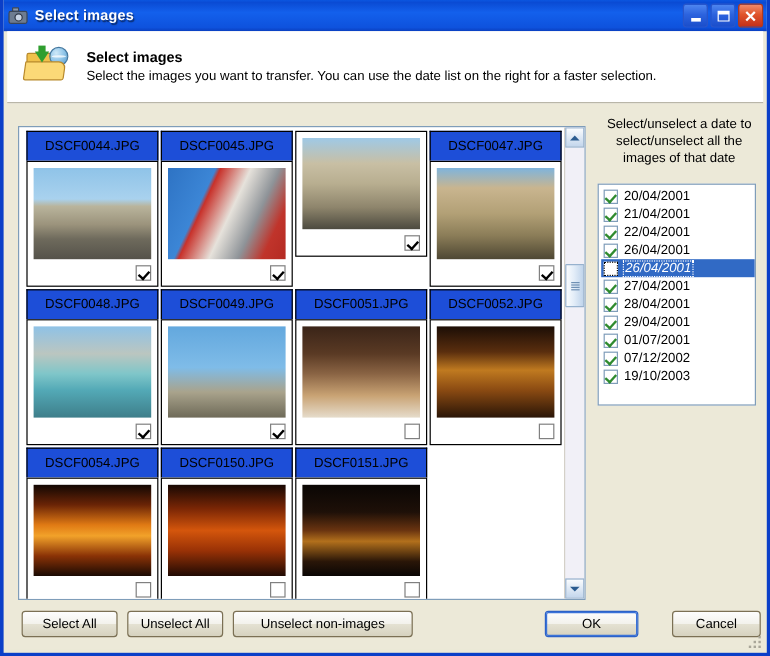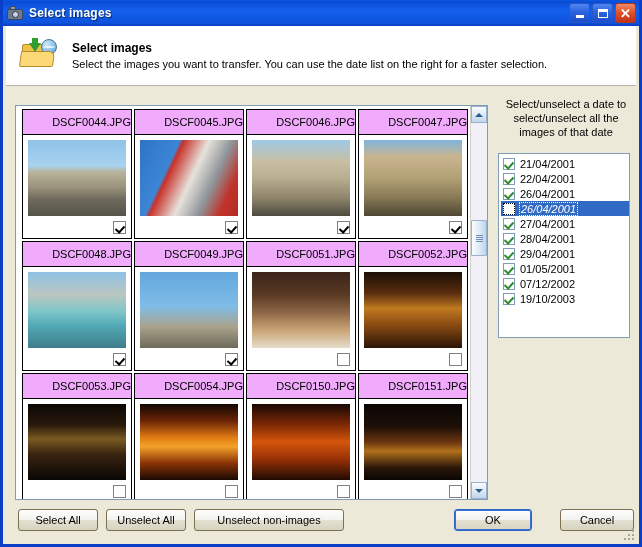--- a/index.html
+++ b/index.html
@@ -87,22 +87,22 @@
   .thumb-inner{
     position:absolute;left:0;top:0;width:453px;height:100%;
     padding:3px 0 0 6px;box-sizing:border-box;
   }
   .thumb-row{display:flex;}
   .cell{
     width:110px;margin:0 2px 2px 0;
     box-sizing:border-box;
   }
   .cell-name{
-    height:25px;line-height:25px;text-align:right;font-size:11px;color:#000;
-    border:1px solid #000;border-bottom:none;background:#f0abfc;
+    height:25px;line-height:25px;text-align:center;font-size:11px;color:#000;
+    border:1px solid #000;border-bottom:none;background:#1d4ed8;
     box-sizing:border-box;
     overflow:hidden;white-space:nowrap;
   }
   .cell-box{
     height:105px;border:1px solid #000;background:#fff;
     box-sizing:border-box;position:relative;padding:5px 5px 0 5px;
   }
   .photo{
     width:98px;height:76px;display:block;
   }
@@ -244,21 +244,20 @@
               </div>
             </div>
             <div class="cell">
               <div class="cell-name">DSCF0045.JPG</div>
               <div class="cell-box">
                 <div class="photo" style="background: linear-gradient(115deg, rgb(46, 115, 196) 0%, rgb(60, 134, 214) 30%, rgb(200, 49, 42) 33%, rgb(230, 226, 219) 52%, rgb(142, 147, 152) 70%, rgb(192, 52, 43) 85%, rgb(180, 42, 34) 100%);"></div>
                 <div class="chk checked"></div>
               </div>
             </div>
             <div class="cell">
-              <div class="cell-name">DSCF0046.JPG</div>
               <div class="cell-box">
                 <div class="photo" style="background: linear-gradient(rgb(159, 201, 230) 0%, rgb(200, 191, 164) 28%, rgb(184, 174, 144) 50%, rgb(142, 133, 108) 76%, rgb(76, 74, 63) 100%);"></div>
                 <div class="chk checked"></div>
               </div>
             </div>
             <div class="cell">
               <div class="cell-name">DSCF0047.JPG</div>
               <div class="cell-box">
                 <div class="photo" style="background: linear-gradient(rgb(127, 180, 220) 0%, rgb(201, 181, 143) 22%, rgb(178, 160, 118) 50%, rgb(139, 125, 88) 74%, rgb(78, 71, 51) 100%);"></div>
                 <div class="chk checked"></div>
@@ -289,27 +288,20 @@
             </div>
             <div class="cell">
               <div class="cell-name">DSCF0052.JPG</div>
               <div class="cell-box">
                 <div class="photo" style="background: linear-gradient(rgb(28, 14, 6) 0%, rgb(90, 46, 14) 28%, rgb(192, 122, 32) 48%, rgb(138, 74, 18) 70%, rgb(42, 21, 7) 100%);"></div>
                 <div class="chk"></div>
               </div>
             </div>
           </div>
           <div class="thumb-row">
-            <div class="cell">
-              <div class="cell-name">DSCF0053.JPG</div>
-              <div class="cell-box">
-                <div class="photo" style="background: linear-gradient(rgb(11, 7, 4) 0%, rgb(42, 26, 12) 28%, rgb(122, 90, 34) 46%, rgb(58, 36, 16) 66%, rgb(9, 6, 4) 100%);"></div>
-                <div class="chk"></div>
-              </div>
-            </div>
             <div class="cell">
               <div class="cell-name">DSCF0054.JPG</div>
               <div class="cell-box">
                 <div class="photo" style="background: linear-gradient(rgb(18, 7, 3) 0%, rgb(106, 36, 6) 22%, rgb(224, 122, 20) 44%, rgb(242, 162, 42) 56%, rgb(138, 50, 6) 78%, rgb(26, 10, 3) 100%);"></div>
                 <div class="chk"></div>
               </div>
             </div>
             <div class="cell">
               <div class="cell-name">DSCF0150.JPG</div>
               <div class="cell-box">
@@ -343,20 +335,24 @@
             <i class="arrow-down"></i>
           </div>
       </div>
     </div>
 
     <div class="right-col">
       <div class="right-hint">Select/unselect a date to select/unselect all the images of that date</div>
       <div class="date-list" id="date-list">
           <div class="date-row">
             <span class="dchk checked"></span>
+            <span class="date-label-wrap"><span class="date-label">20/04/2001</span></span>
+          </div>
+          <div class="date-row">
+            <span class="dchk checked"></span>
             <span class="date-label-wrap"><span class="date-label">21/04/2001</span></span>
           </div>
           <div class="date-row">
             <span class="dchk checked"></span>
             <span class="date-label-wrap"><span class="date-label">22/04/2001</span></span>
           </div>
           <div class="date-row">
             <span class="dchk checked"></span>
             <span class="date-label-wrap"><span class="date-label">26/04/2001</span></span>
           </div>
@@ -371,21 +367,21 @@
           <div class="date-row">
             <span class="dchk checked"></span>
             <span class="date-label-wrap"><span class="date-label">28/04/2001</span></span>
           </div>
           <div class="date-row">
             <span class="dchk checked"></span>
             <span class="date-label-wrap"><span class="date-label">29/04/2001</span></span>
           </div>
           <div class="date-row">
             <span class="dchk checked"></span>
-            <span class="date-label-wrap"><span class="date-label">01/05/2001</span></span>
+            <span class="date-label-wrap"><span class="date-label">01/07/2001</span></span>
           </div>
           <div class="date-row">
             <span class="dchk checked"></span>
             <span class="date-label-wrap"><span class="date-label">07/12/2002</span></span>
           </div>
           <div class="date-row">
             <span class="dchk checked"></span>
             <span class="date-label-wrap"><span class="date-label">19/10/2003</span></span>
           </div>
         </div>

